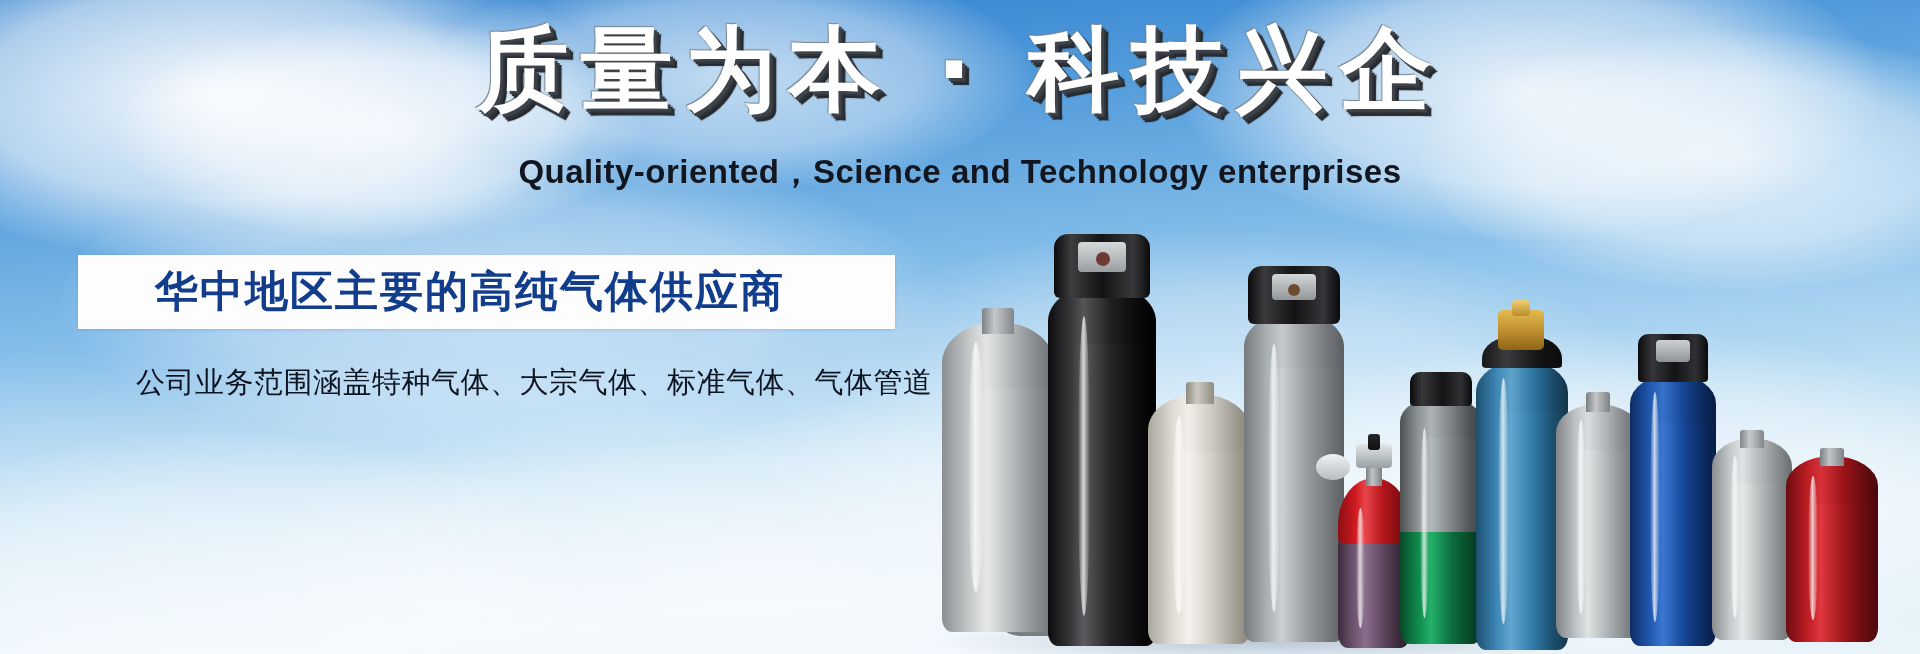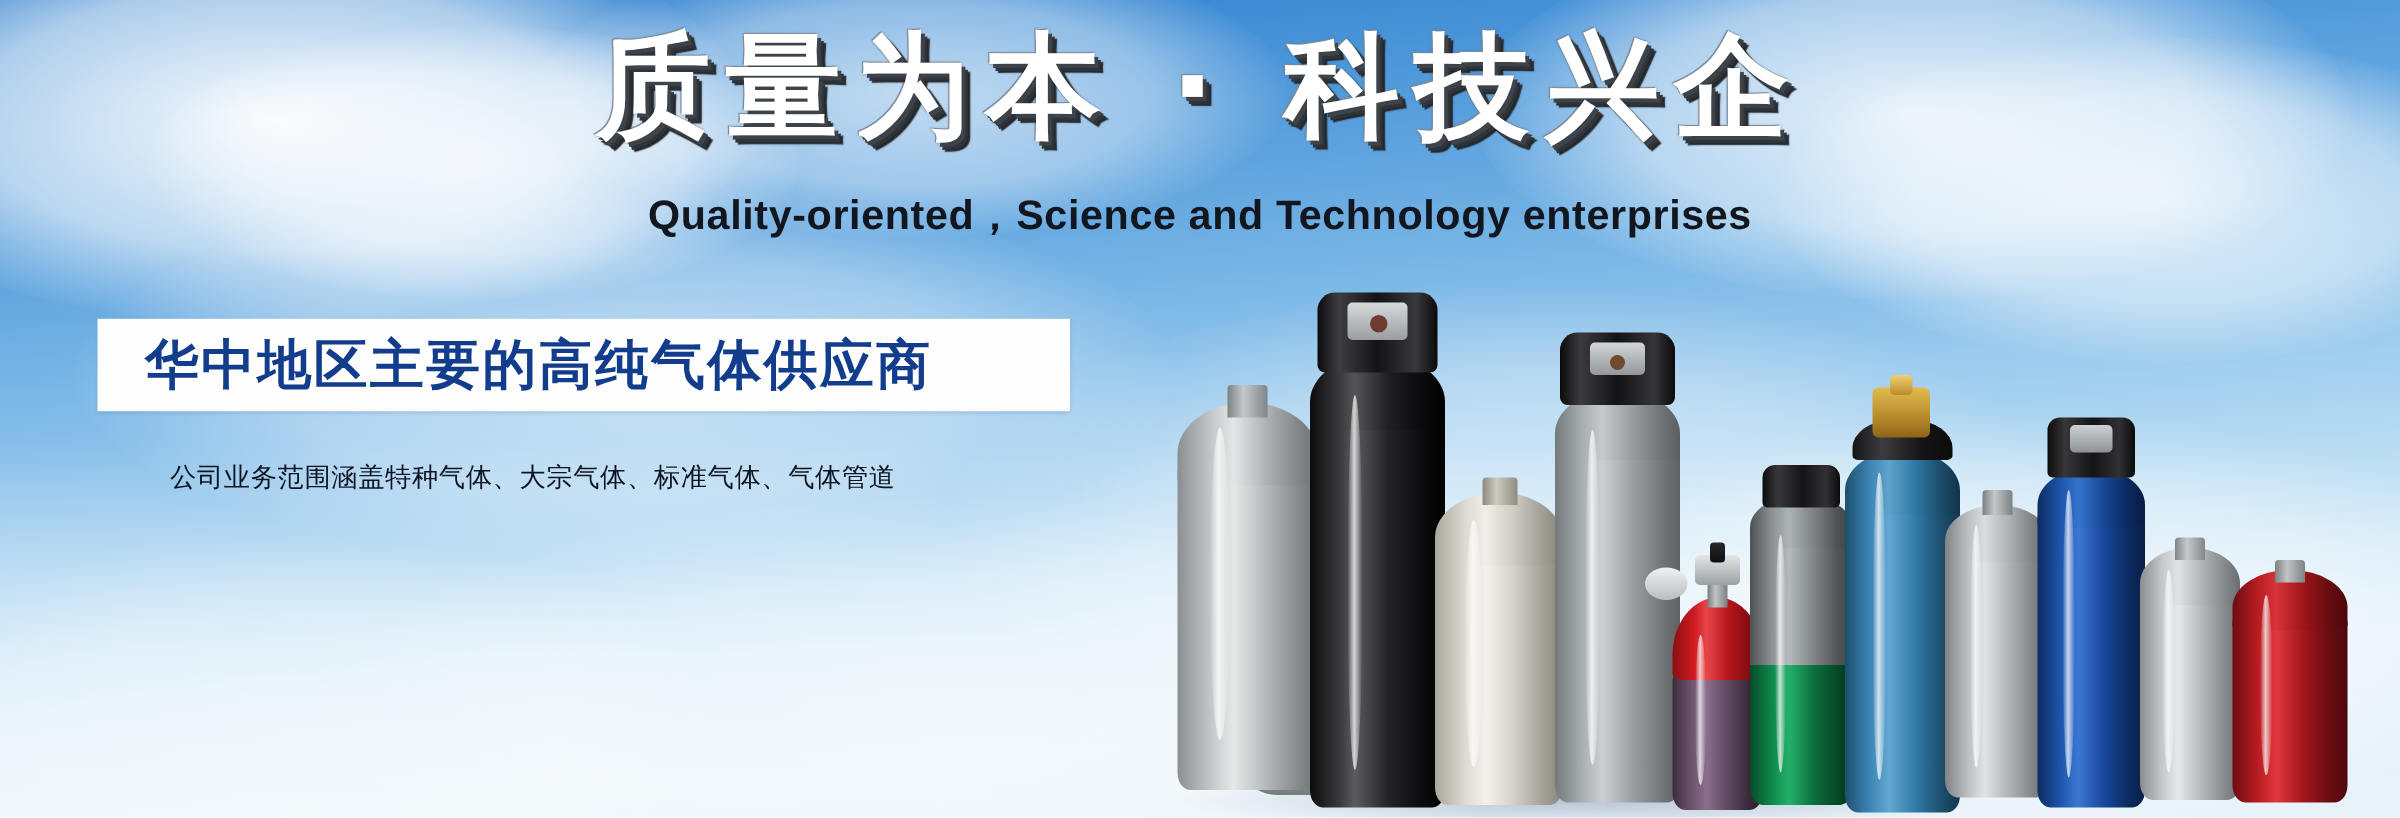--- a/index.html
+++ b/index.html
@@ -88,39 +88,40 @@
   #highlight-box {
     position: absolute;
     left: 78px;
     top: 255px;
     width: 778px;
     height: 74px;
     background: #fdfdfd;
     box-shadow: 0 1px 3px rgba(40,70,110,.18);
     display: flex;
     align-items: center;
+    padding-left: 39px;
   }
   #highlight-text {
     font-family: "DejaVu Sans", "Liberation Sans", sans-serif;
     font-weight: 700;
     font-size: 43px;
     color: #123c8c;
     letter-spacing: 2px;
     padding-left: 38px;
     white-space: nowrap;
   }
 
   
   #body-copy {
     position: absolute;
     left: 78px;
     top: 358px;
     width: 790px;
     font-family: "DejaVu Serif", "Liberation Serif", serif;
-    font-size: 21px;
+    font-size: 29px;
     line-height: 48px;
     color: #0d1422;
     letter-spacing: .5px;
     text-align: justify;
   }
   #body-copy .indent { padding-left: 58px; }
   #body-copy p { margin: 0; white-space: nowrap; }
 
   
   #cylinders {

